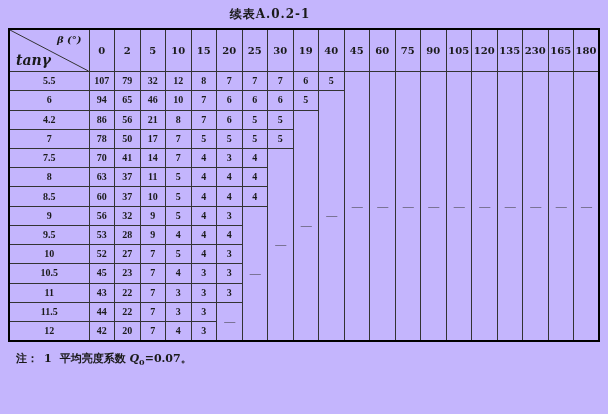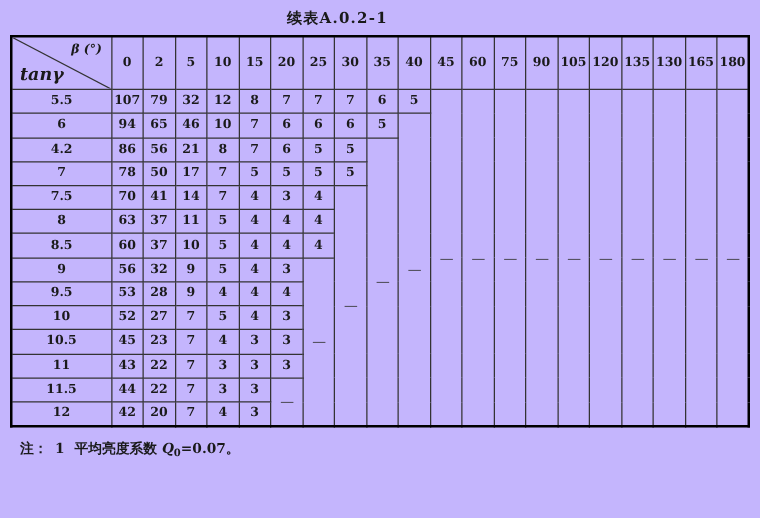--- a/index.html
+++ b/index.html
@@ -8,21 +8,21 @@
   .page{position:absolute;inset:0;background:#c4b5fd;}
   .title{position:absolute;top:6px;left:0;width:540px;text-align:center;
          font-size:12px;font-weight:bold;letter-spacing:1px;}
   .tbl-wrap{position:absolute;left:8px;top:28px;width:592px;height:314px;}
   table{border-collapse:collapse;table-layout:fixed;width:592px;height:314px;
         border:2px solid #000;}
   col.lab{width:80px;}
   th,td{border:1px solid #333;padding:0;text-align:center;vertical-align:middle;
         font-size:10px;font-weight:bold;line-height:1;overflow:hidden;}
   tr.hdr{height:42px;}
-  tr.r{height:19px;}
+  tr.r{height:19px;font-family:Liberation Serif, serif;}
   td.mg{font-weight:normal;color:#3a3a3a;font-size:11px;letter-spacing:-1px;}
   th.corner{position:relative;padding:0;}
   th.corner svg{position:absolute;left:0;top:0;width:100%;height:100%;display:block;}
   th.corner .beta{position:absolute;top:5px;right:7px;font-style:italic;font-size:10px;}
   th.corner .tan{position:absolute;bottom:4px;left:6px;font-style:italic;font-size:14px;}
   .notes{position:absolute;left:16px;top:349px;font-size:11px;font-weight:bold;
          line-height:19px;white-space:nowrap;}
   .notes .num{display:inline-block;margin:0 8px 0 6px;}
   .notes .indent{padding-left:24px;}
   .notes i{font-style:italic;}
@@ -53,30 +53,30 @@
           <span class="tan">tanγ</span>
         </th>
         <th>0</th>
         <th>2</th>
         <th>5</th>
         <th>10</th>
         <th>15</th>
         <th>20</th>
         <th>25</th>
         <th>30</th>
-        <th>35</th>
+        <th>19</th>
         <th>40</th>
         <th>45</th>
         <th>60</th>
         <th>75</th>
         <th>90</th>
         <th>105</th>
         <th>120</th>
         <th>135</th>
-        <th>130</th>
+        <th>230</th>
         <th>165</th>
         <th>180</th>
       </tr>
 
       <tr class="r">
         <td>5.5</td>
         <td>107</td>
         <td>79</td>
         <td>32</td>
         <td>12</td>

